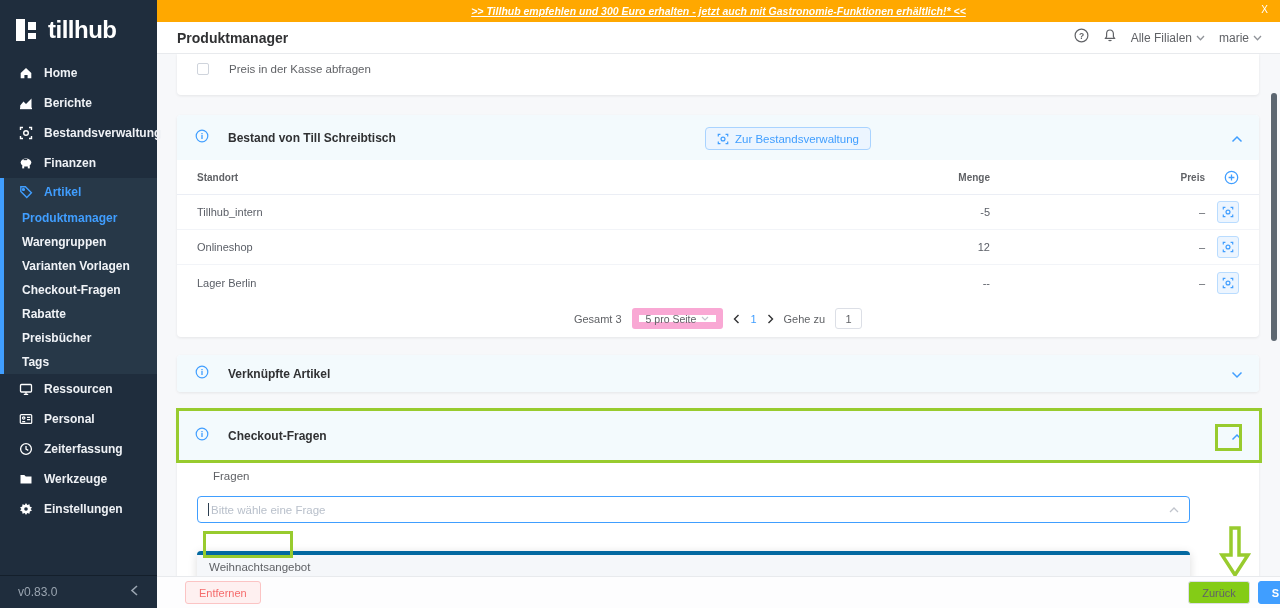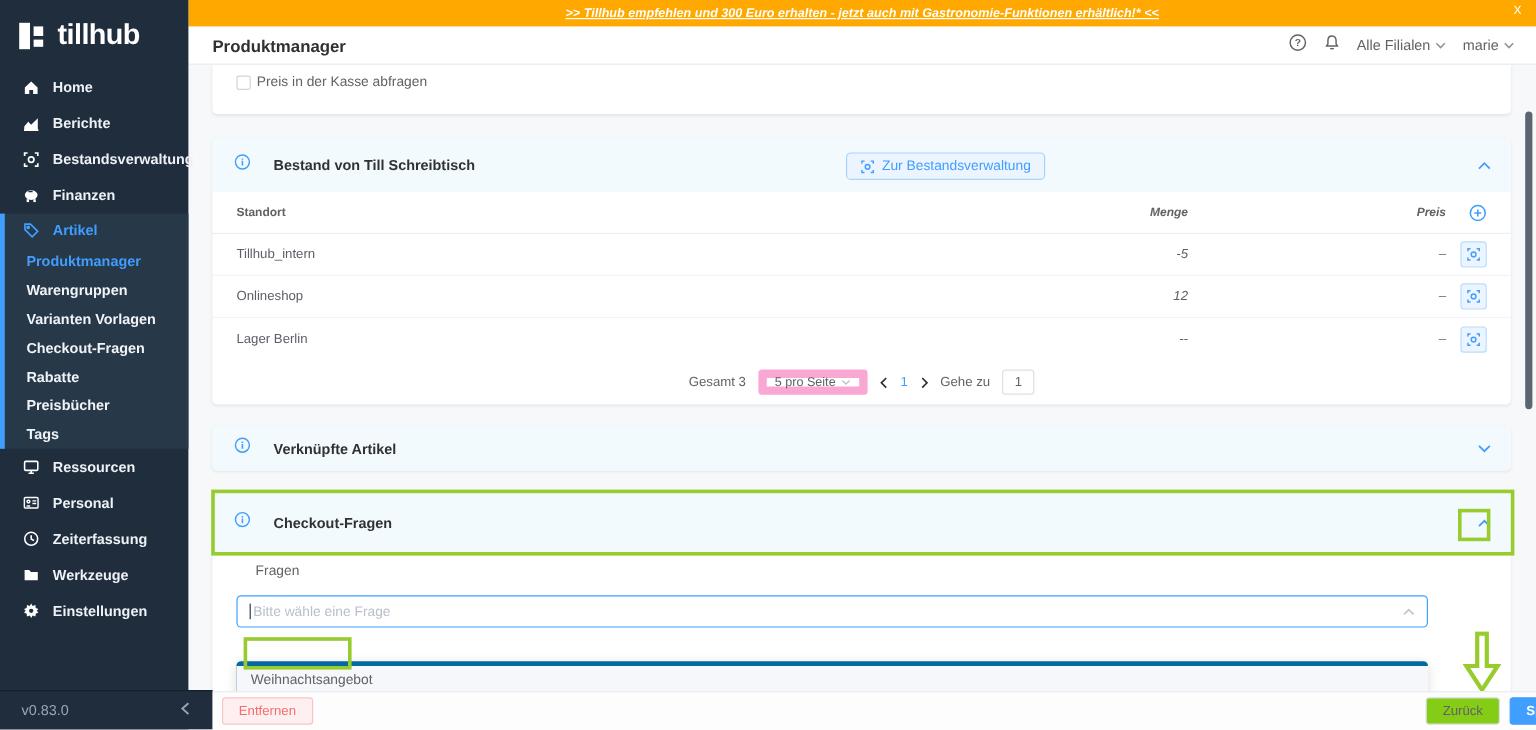--- a/index.html
+++ b/index.html
@@ -16,50 +16,50 @@
   .logo-text { color:#fff; font-size:24px; font-weight:bold; letter-spacing:-0.5px; }
   .nav { margin-top:2px; }
   .nav-item { display:flex; align-items:center; height:30px; padding-left:18px; gap:11px; color:#eef1f5; font-size:12px; font-weight:bold; cursor:pointer; }
   .nav-item .ic { width:15px; height:15px; display:flex; align-items:center; justify-content:center; flex:0 0 15px; }
   .active-group { background:#273848; border-left:4px solid #409eff; }
   .active-group .nav-item { padding-left:14px; height:28px; }
   .active-group .nav-item .lbl { color:#409eff; }
   .active-group .nav-item .ic svg * { stroke:#409eff; }
   .sub-item { display:flex; align-items:center; height:24px; padding-left:18px; color:#f0f3f7; font-size:12px; font-weight:bold; cursor:pointer; }
   .sub-item.current { color:#409eff; }
-  .side-footer { position:absolute; left:0; bottom:0; width:177px; height:33px; background:#1f2d3d; border-top:1px solid #141f2b; display:flex; align-items:center; justify-content:space-between; padding:0 18px; color:#9aa5b1; font-size:12px; }
+  .side-footer { position:absolute; left:0; bottom:0; width:157px; height:33px; background:#1f2d3d; border-top:1px solid #141f2b; display:flex; align-items:center; justify-content:space-between; padding:0 18px; color:#9aa5b1; font-size:12px; }
 
   
   .banner { position:absolute; left:157px; top:0; width:1123px; height:22px; background:#ffa800; display:flex; align-items:center; justify-content:center; z-index:20; }
   .banner-text { color:#fff; font-size:10.5px; font-weight:bold; font-style:italic; text-decoration:underline; cursor:pointer; }
   .banner-close { position:absolute; right:12px; top:4px; color:#fff; font-size:10px; cursor:pointer; }
 
   
   .topbar { position:absolute; left:157px; top:22px; width:1123px; height:32px; background:#fff; border-bottom:1px solid #e8eaed; display:flex; align-items:center; z-index:15; }
   .page-title { margin-left:20px; font-size:14px; font-weight:bold; color:#303133; }
   .topbar-right { margin-left:auto; display:flex; align-items:center; gap:14px; padding-right:18px; }
   .tb-txt { font-size:12px; color:#606266; display:flex; align-items:center; gap:4px; cursor:pointer; }
 
   
   .content { position:absolute; left:157px; top:54px; width:1123px; height:522px; background:#f7f8fa; }
   .card { position:absolute; left:20px; width:1082px; background:#fff; border-radius:4px; box-shadow:0 1px 3px rgba(0,0,0,0.08); }
   .sec-head { display:flex; align-items:center; background:#f3fafd; border-radius:4px 4px 0 0; padding:0 18px; position:relative; }
   .sec-title { font-size:12px; font-weight:bold; color:#303133; margin-left:19px; }
   .chev-right { position:absolute; right:16px; }
 
-  .chk-row { display:flex; align-items:center; gap:5px; padding:9px 0 0 20px; }
+  .chk-row { display:flex; align-items:center; gap:20px; padding:9px 0 0 20px; }
   .checkbox { width:12px; height:12px; border:1px solid #cfd4dc; border-radius:2px; background:#fff; }
   .chk-label { font-size:11.5px; color:#606266; }
 
   .cta-btn { position:absolute; left:528px; top:12px; height:23px; display:flex; align-items:center; gap:6px; padding:0 11px; background:#ecf5ff; border:1px solid #a9d3ff; border-radius:4px; color:#409eff; font-size:11.5px; cursor:pointer; }
 
   .tgrid { display:grid; grid-template-columns:600px 193px 215px 34px; align-items:center; padding:0 20px; }
   .thead { height:35px; border-bottom:1px solid #ebeef5; font-size:10px; font-weight:bold; color:#606266; }
   .trow { height:35px; border-bottom:1px solid #f2f4f8; font-size:11px; color:#5a5e66; }
-  .tr-r { text-align:right;font-style:italic; }
+  .tr-r { text-align:right; }
   .icon-cell { display:flex; justify-content:flex-end; align-items:center; }
   .scan-btn { width:22px; height:22px; border:1px solid #b9dcff; background:#ecf5ff; border-radius:3px; display:flex; align-items:center; justify-content:center; cursor:pointer; }
 
   .pager { height:37px; display:flex; align-items:center; justify-content:center; gap:10px; font-size:11px; color:#606266; }
   .size-select { display:flex; align-items:center; gap:5px; border:7px solid #f9a8d4; border-radius:3px; height:21px; padding:0 7px; color:#606266; font-size:10.5px; cursor:pointer; }
   .pg-arrow { color:#303133; font-weight:bold; cursor:pointer; display:flex; }
   .pg-num { color:#409eff; cursor:pointer; }
   .goto-input { width:27px; height:21px; border:1px solid #dcdfe6; border-radius:3px; text-align:center; font-size:11px; color:#606266; font-family:"Liberation Sans",sans-serif; }
 
   .fragen-label { position:absolute; left:36px; top:9px; font-size:11.5px; color:#606266; }

